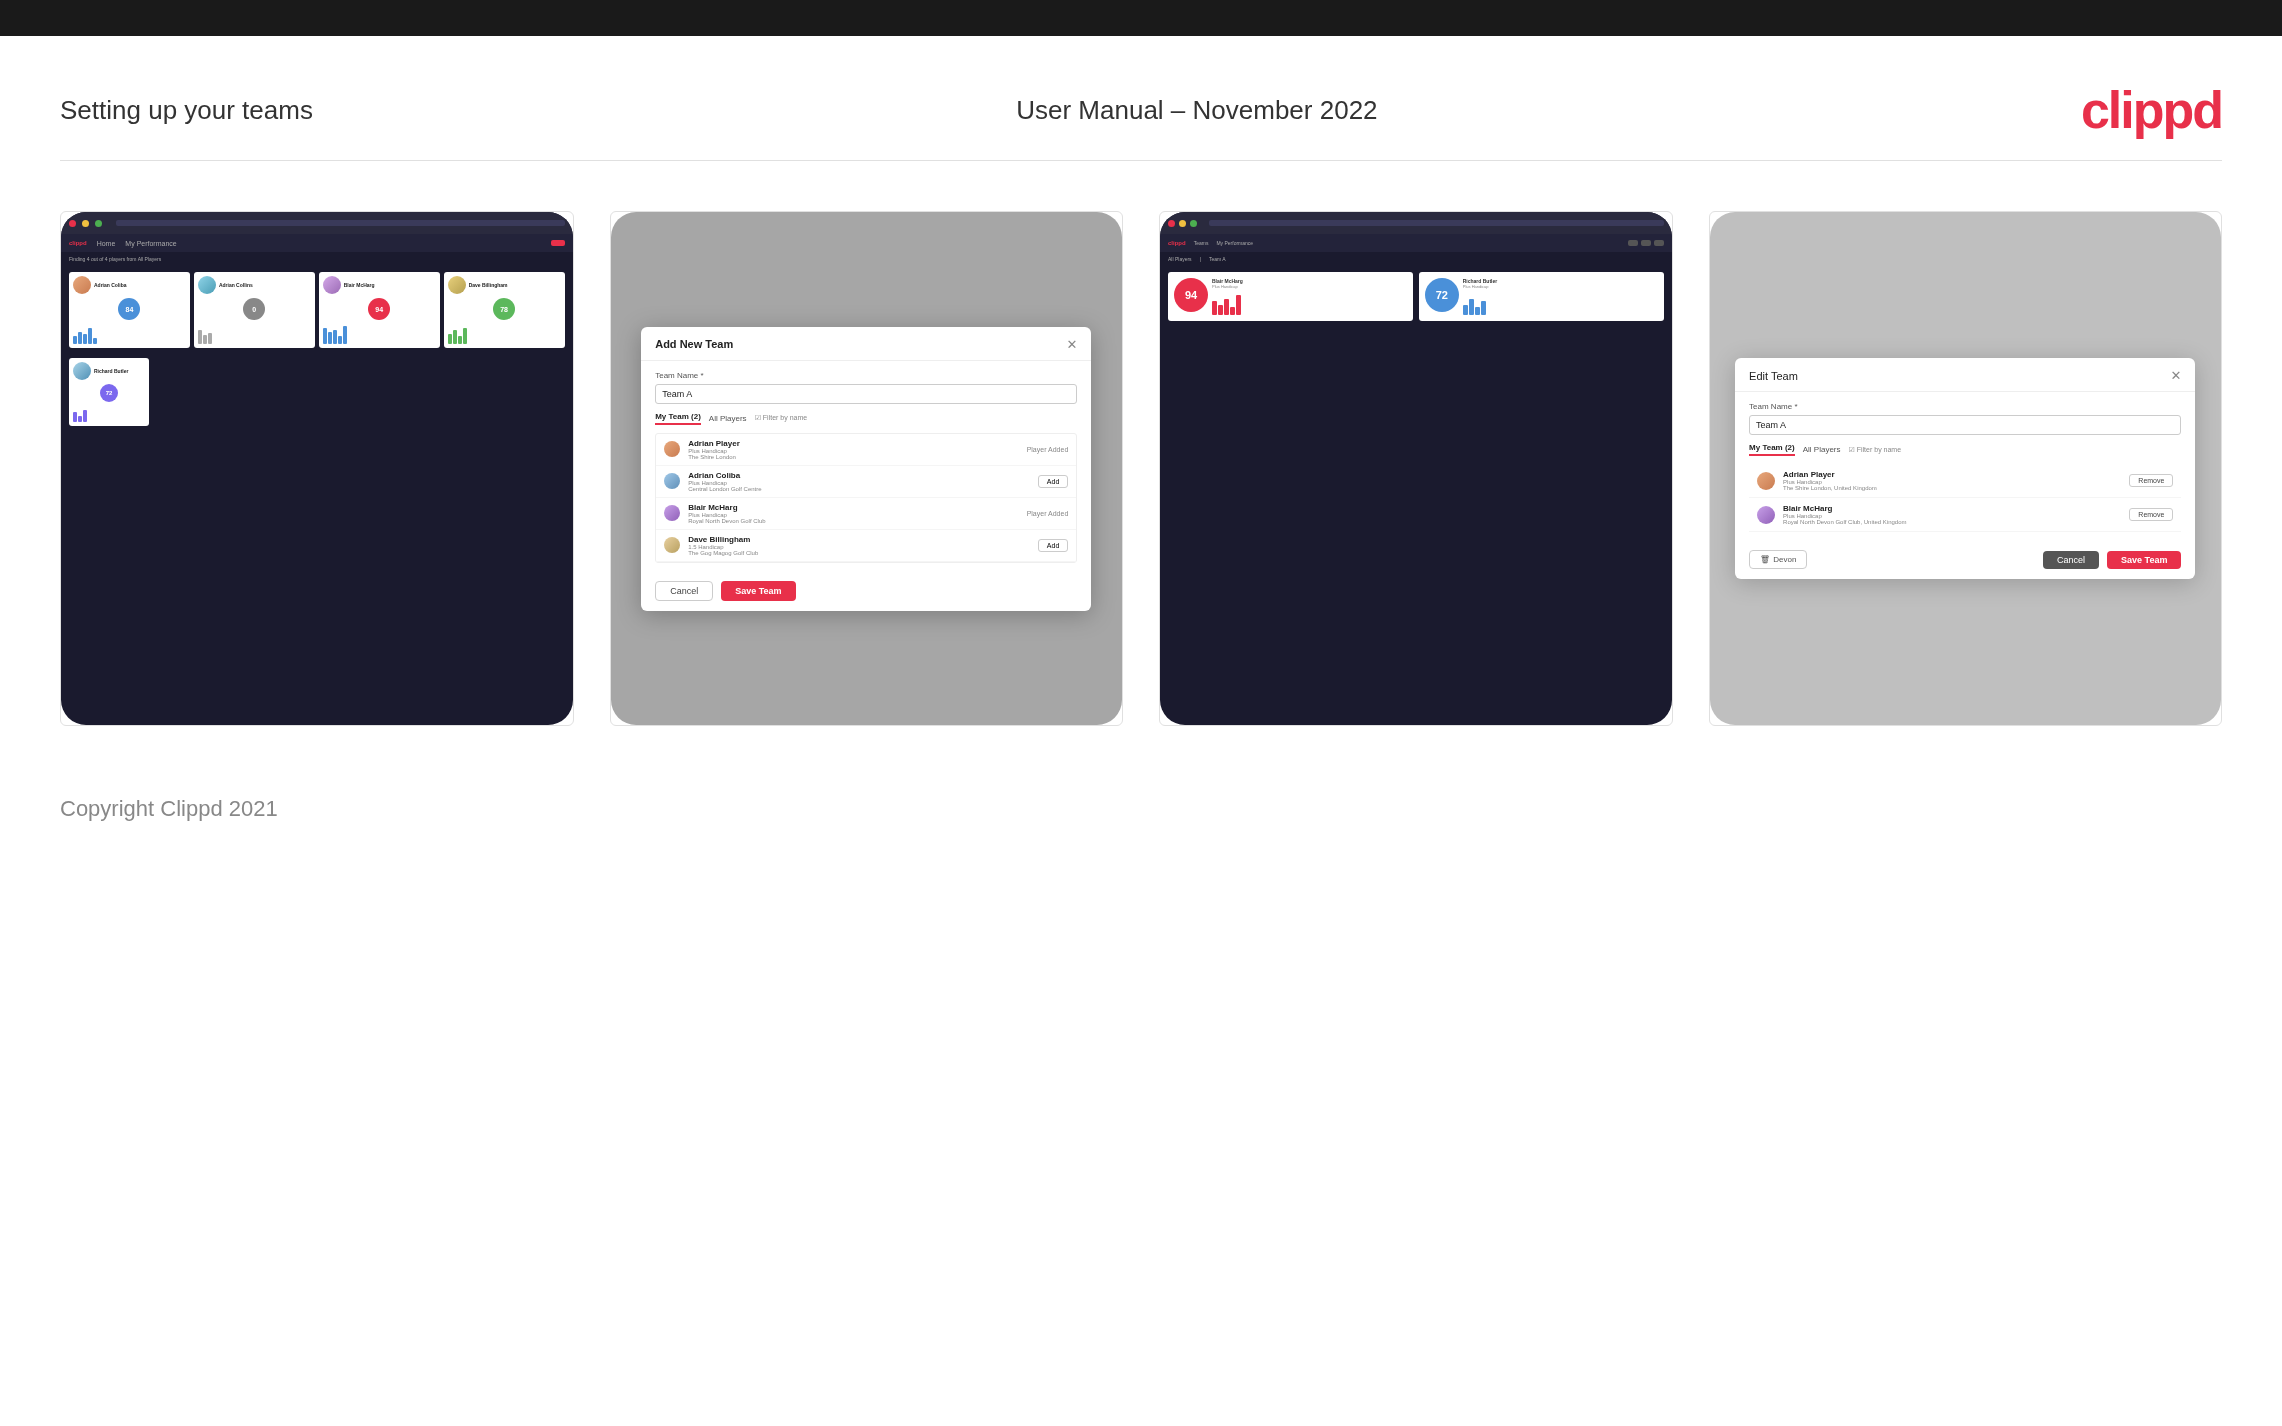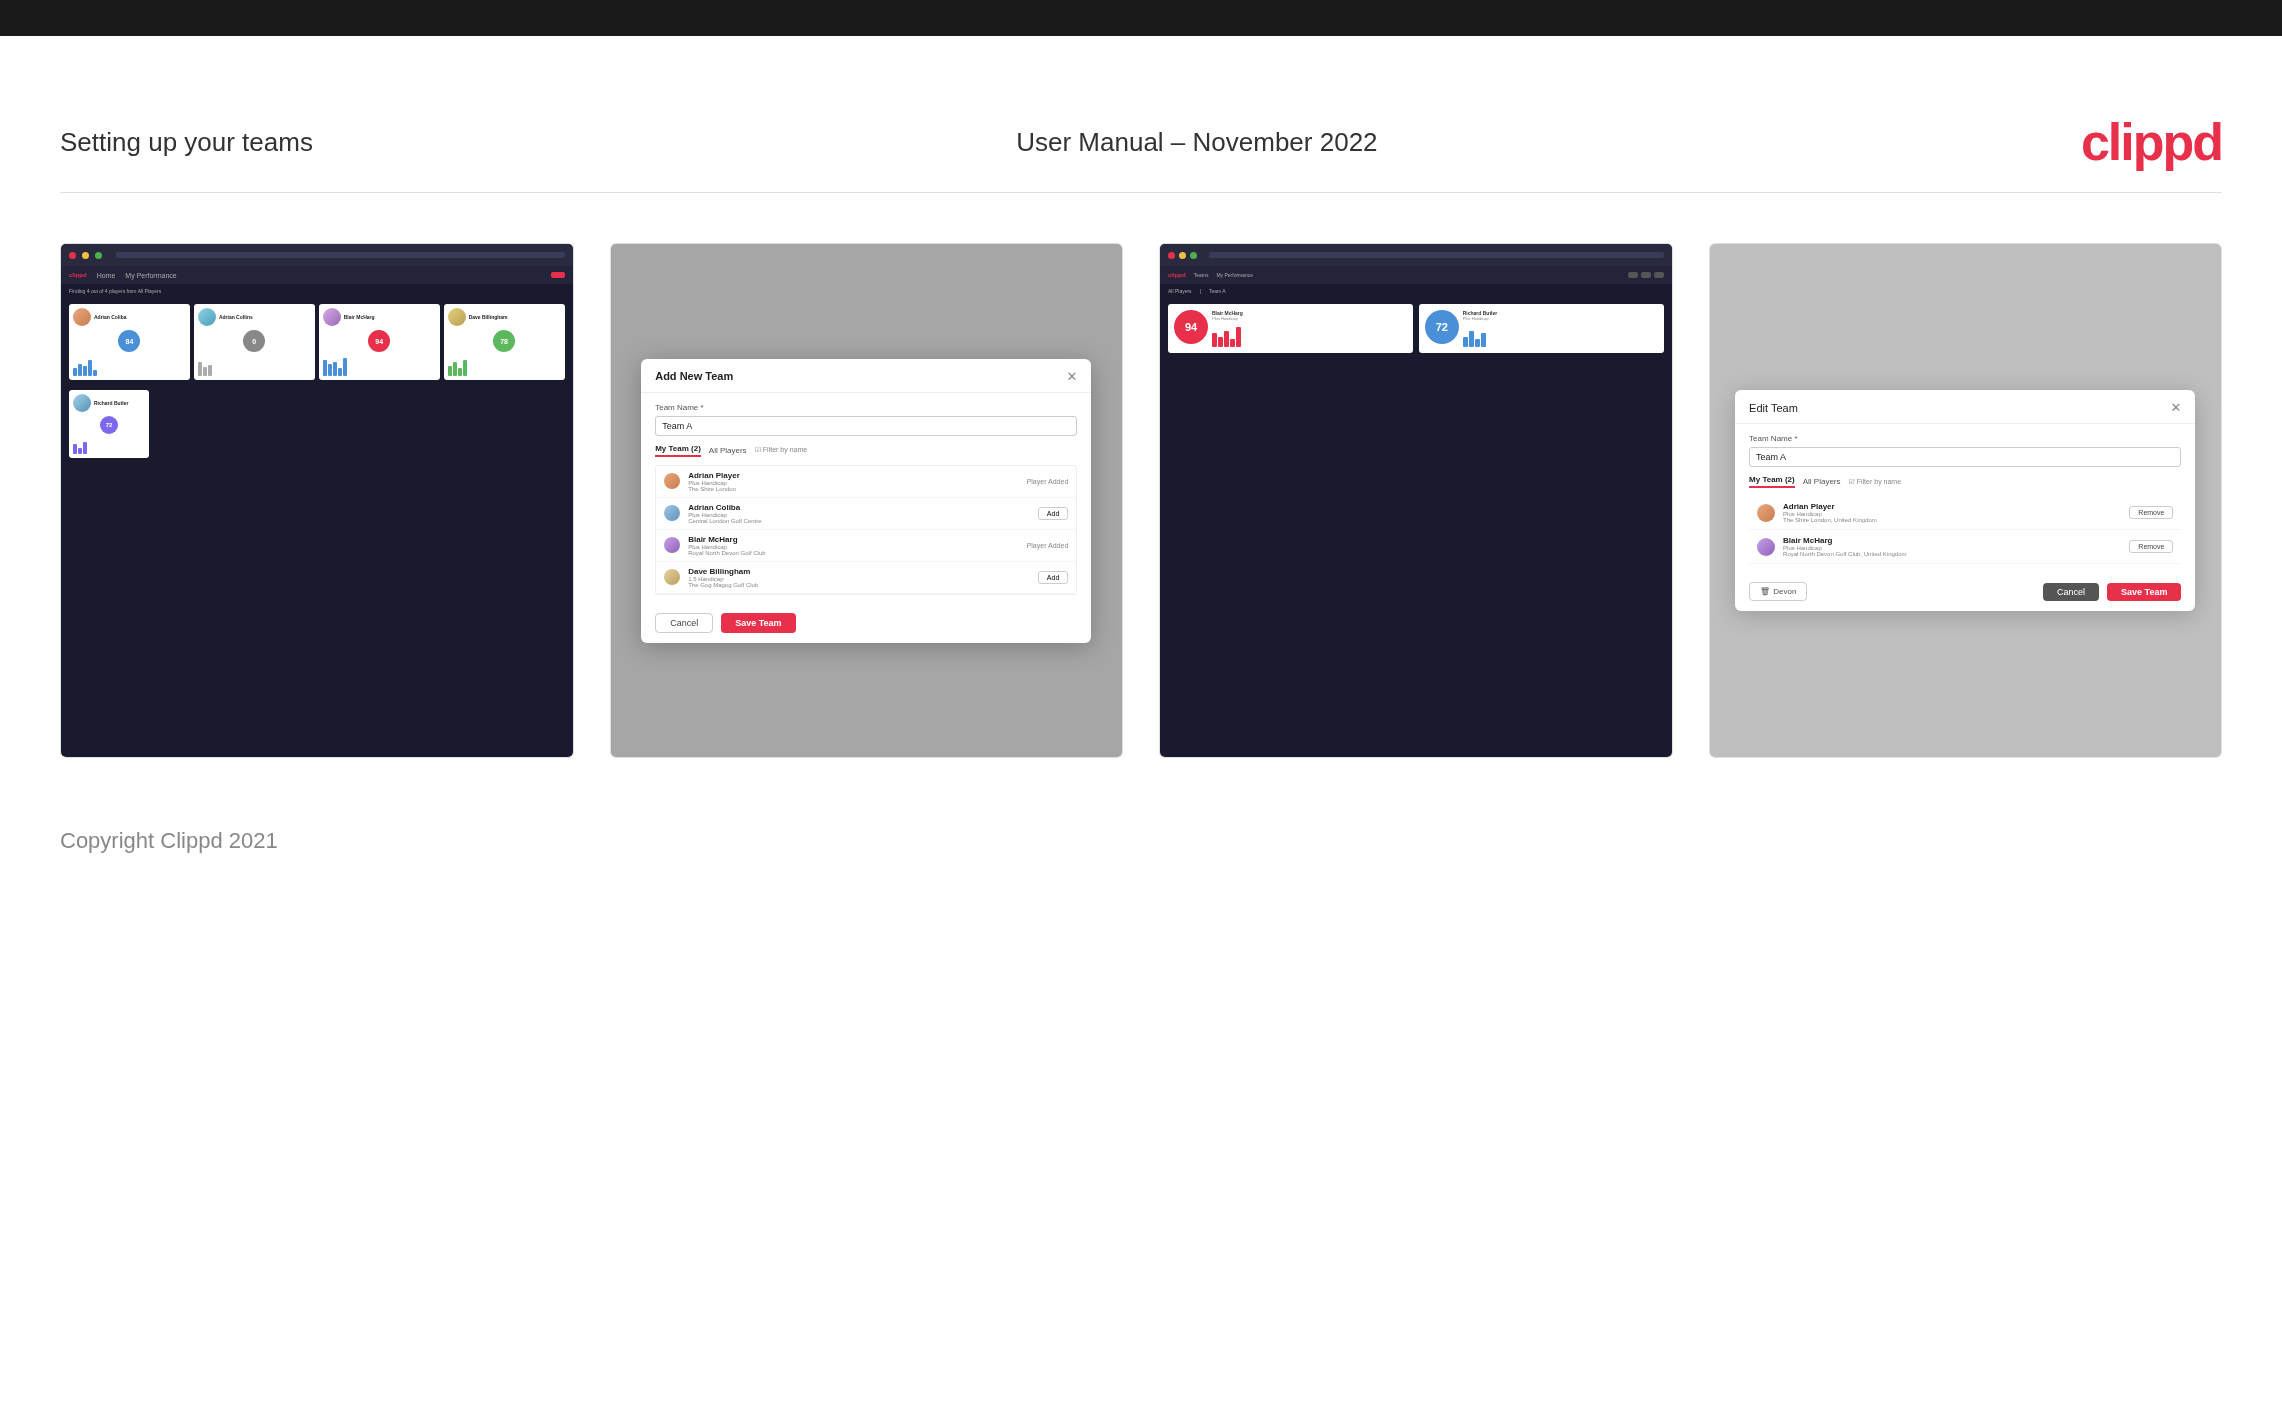--- a/index.html
+++ b/index.html
@@ -17,22 +17,21 @@
       background: #1a1a1a;
       height: 36px;
       width: 100%;
     }
 
     
     .header {
       display: flex;
       align-items: center;
       justify-content: space-between;
-      padding: 28px 60px 20px 60px;
-      margin-top: 48px;
+      padding: 44px 60px 20px 60px;
     }
     .header-left {
       font-size: 26px;
       color: #333;
     }
     .header-center {
       font-size: 26px;
       color: #333;
     }
     .header-logo {
@@ -80,20 +79,21 @@
       display: flex;
       flex-direction: column;
     }
 
     .card-screenshot {
       background: #f5f5f5;
       height: 320px;
       position: relative;
       overflow: hidden;
       flex-shrink: 0;
+      border-radius: 25px;
     }
 
     .card-text {
       padding: 28px 26px 30px 26px;
       font-size: 26px;
       line-height: 1.5;
       color: #222;
       flex: 1;
     }
 

